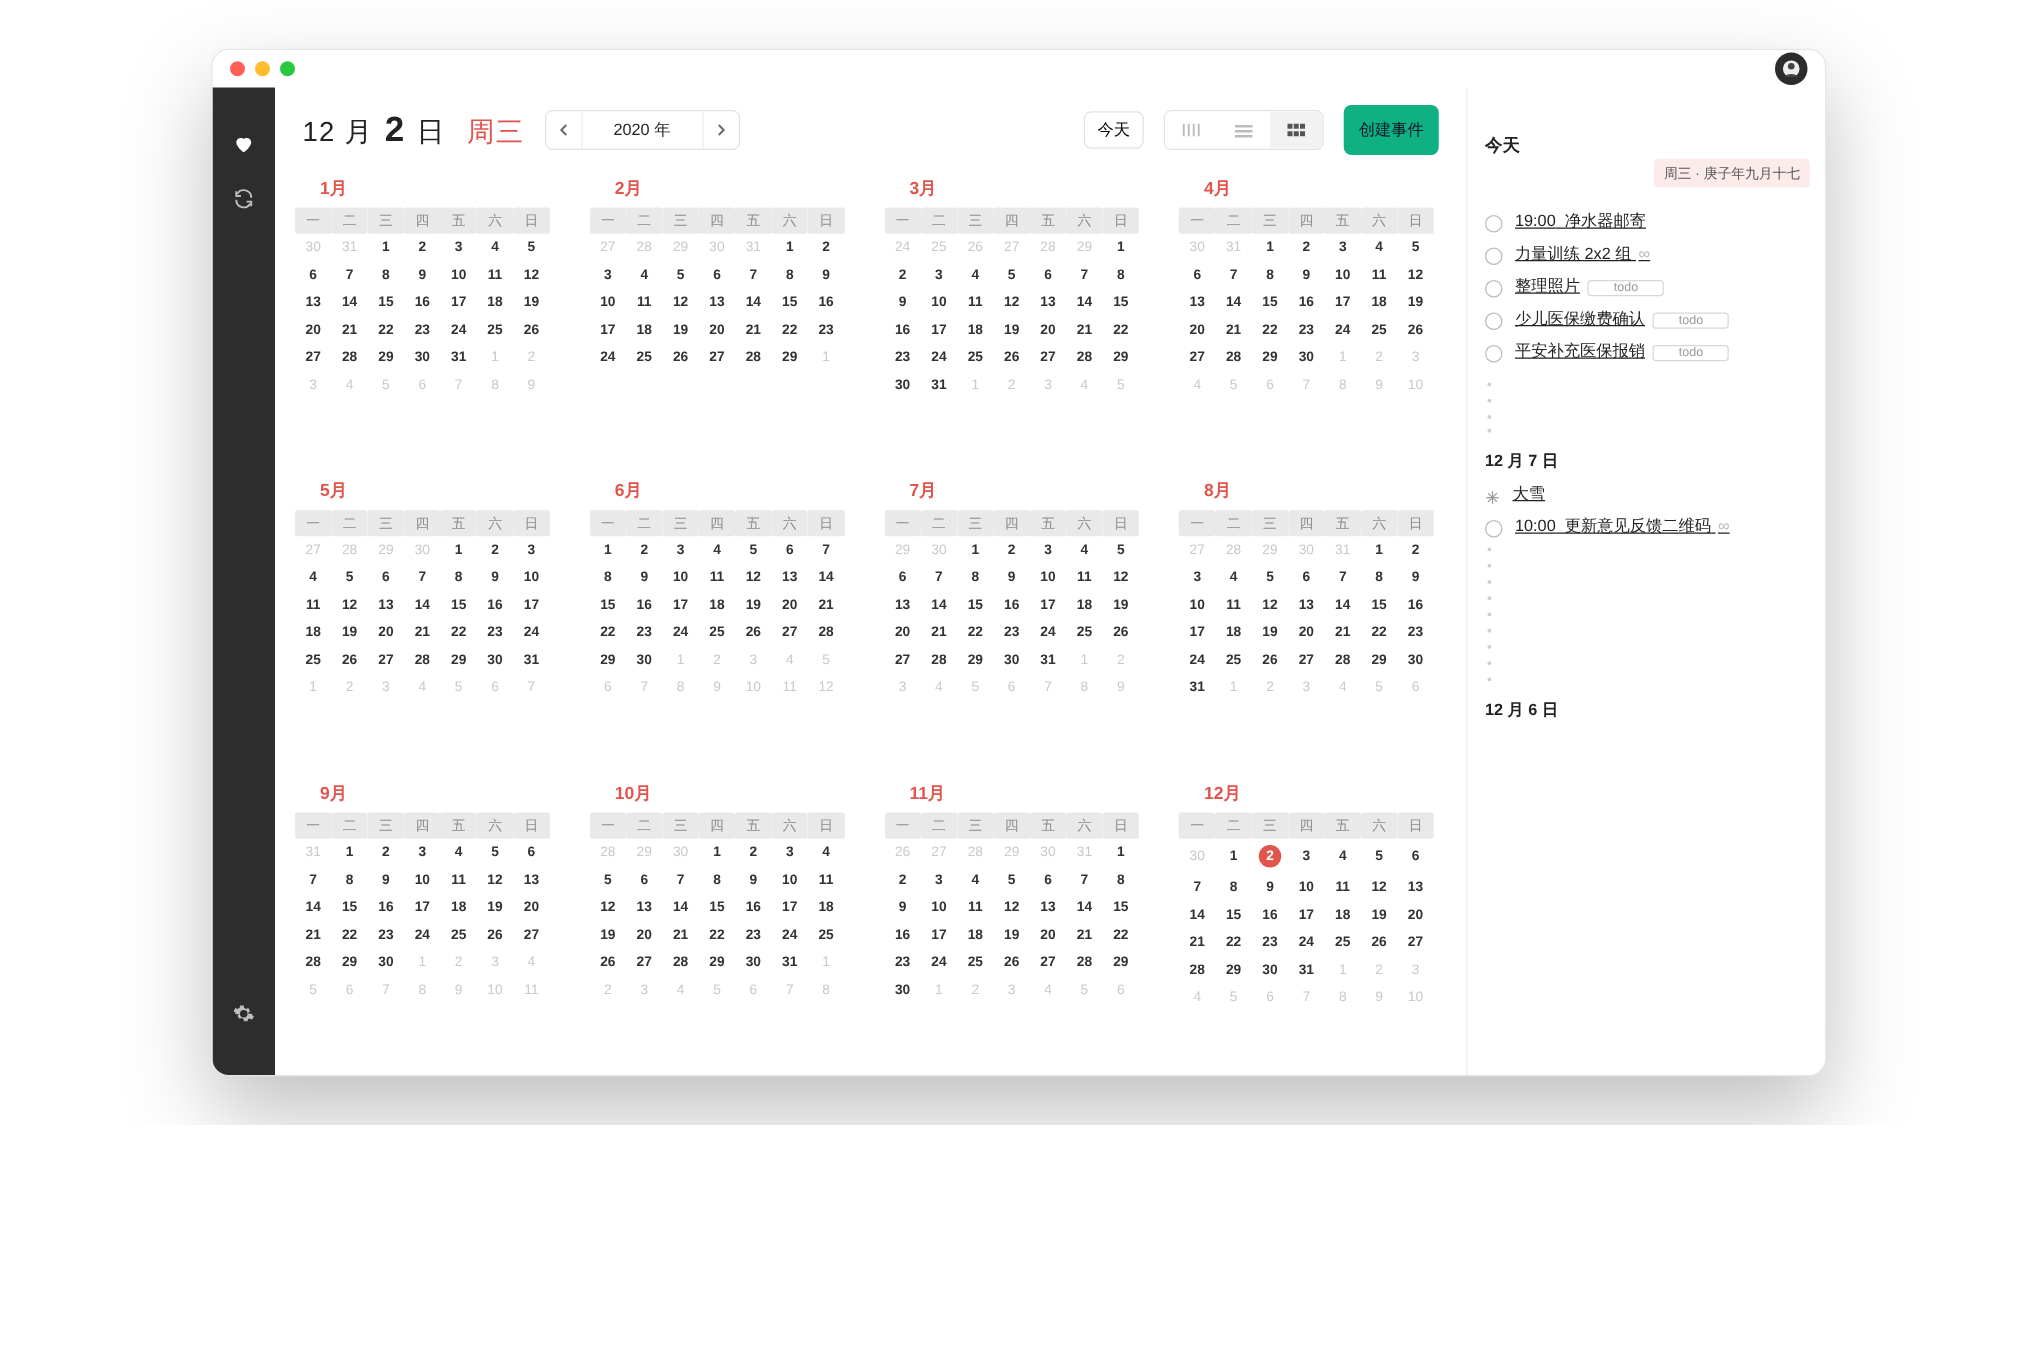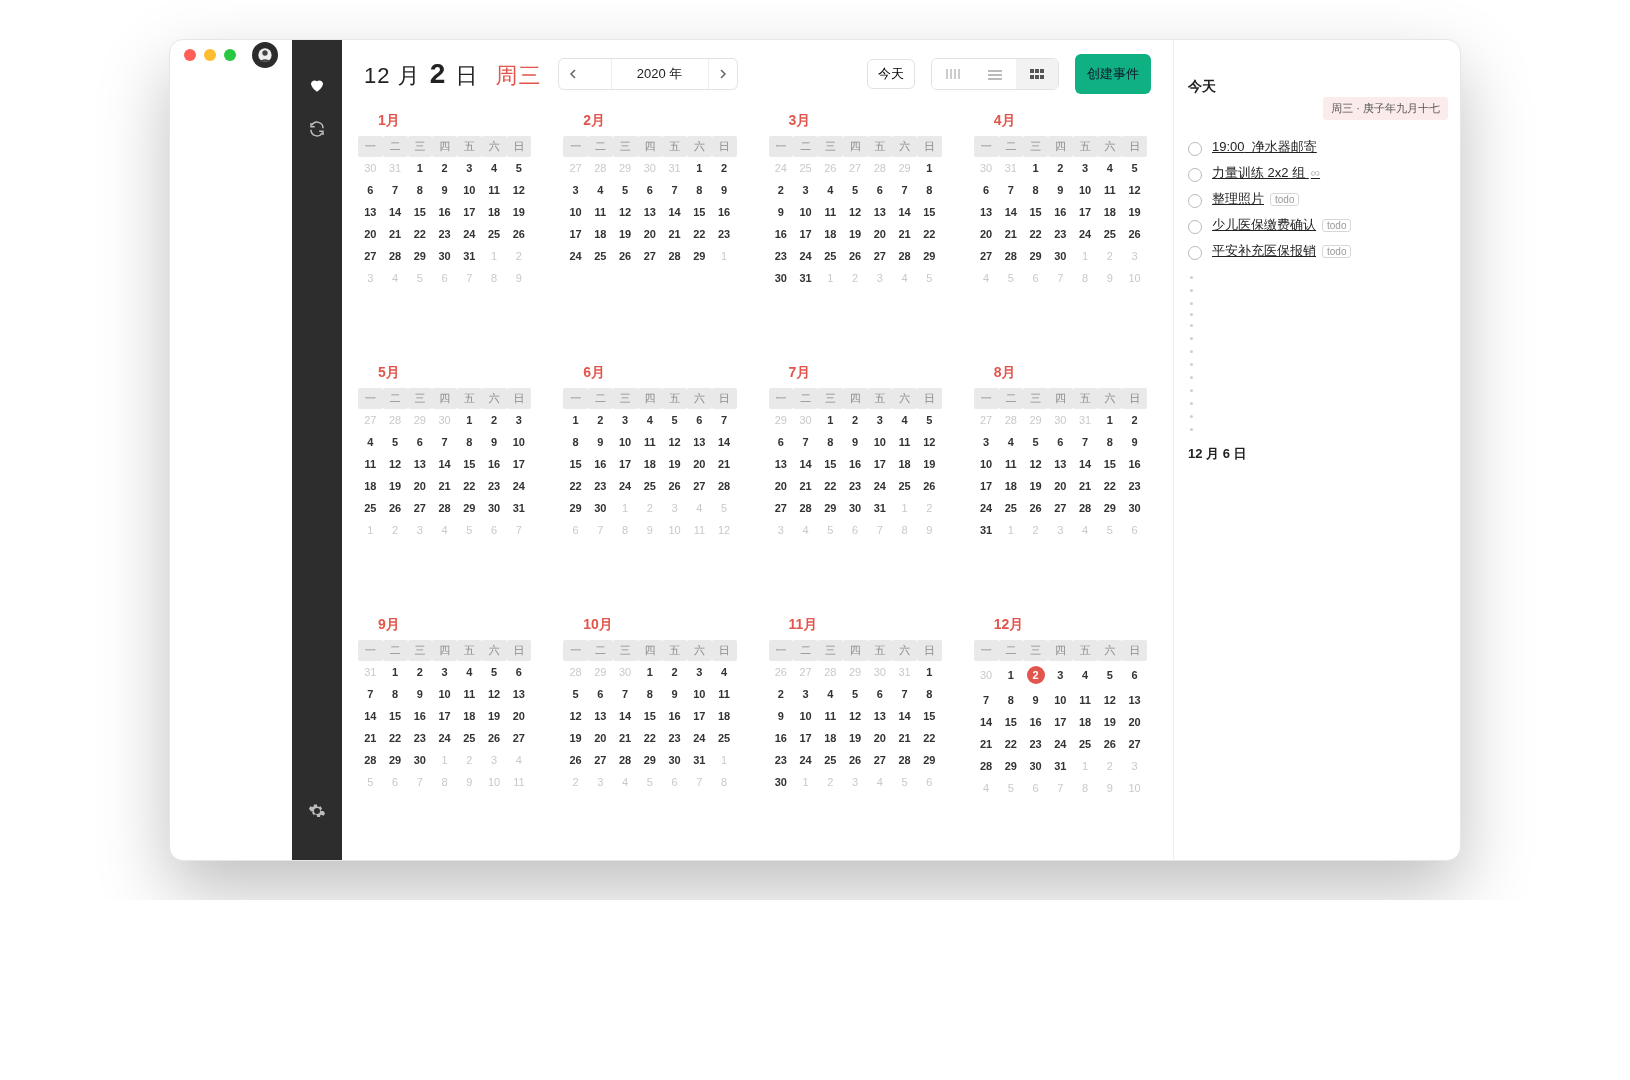--- a/index.html
+++ b/index.html
@@ -18,21 +18,21 @@
     --win:#f7f7f7;
   }
   html,body{margin:0;padding:0;font-family:-apple-system,Helvetica Neue,Arial,"PingFang SC",sans-serif;color:var(--ink);}
   body{background:#fff;display:flex;align-items:center;justify-content:center;min-height:900px;}
 
   .frame{
     width:1290px;height:820px;
     background:var(--white);
     border:1px solid #e6e6e6;border-radius:14px;
     box-shadow:0 30px 70px rgba(0,0,0,.25);
-    overflow:hidden;display:flex;
+    overflow:hidden;display:flex;flex-direction:column;
   }
   .titlebar{height:30px;display:flex;align-items:center;padding:0 14px;gap:8px;}
   .tl-dot{width:12px;height:12px;border-radius:50%;}
   .tl-dot.red{background:#ff5f57;} .tl-dot.yellow{background:#febc2e;} .tl-dot.green{background:#28c840;}
   .titlebar .spacer{flex:1;}
   .avatar{width:26px;height:26px;border-radius:50%;background:#2c2c2c;display:flex;align-items:center;justify-content:center;}
   .avatar svg{width:16px;height:16px;}
 
   .row{flex:1;display:flex;min-height:0;}
   .rail{width:50px;background:var(--dark);display:flex;flex-direction:column;align-items:center;padding-top:36px;gap:26px;}
@@ -44,21 +44,21 @@
   .content{flex:1;display:flex;flex-direction:column;min-width:0;}
   .side{width:260px;border-left:1px solid var(--line);display:flex;flex-direction:column;padding:14px 12px 10px 14px;overflow:hidden;}
 
   .toolbar{display:flex;align-items:center;gap:16px;padding:14px 22px 10px 22px;}
   .date-big{font-size:22px;letter-spacing:1px;}
   .date-big .d{font-size:28px;font-weight:700;margin:0 2px;}
   .date-big .dow{color:var(--red2);margin-left:10px;}
 
   .year-picker{display:flex;align-items:center;border:1px solid #e2e2e2;border-radius:6px;height:30px;}
   .yp-btn{width:28px;height:100%;display:flex;align-items:center;justify-content:center;color:#666;border:none;background:transparent;cursor:pointer;}
-  .yp-label{width:96px;text-align:center;font-size:13px;border-left:1px solid #eee;border-right:1px solid #eee;height:100%;display:flex;align-items:center;justify-content:center;margin-left:24px;}
+  .yp-label{width:96px;text-align:center;font-size:13px;border-left:1px solid #eee;border-right:1px solid #eee;height:100%;display:flex;align-items:center;justify-content:center;}
   .toolbar .fill{flex:1;}
 
   .btn-today{border:1px solid #e2e2e2;background:#fff;border-radius:6px;height:30px;padding:0 10px;font-size:13px;cursor:pointer;}
   .view-seg{display:flex;border:1px solid #e2e2e2;border-radius:6px;overflow:hidden;height:30px;}
   .view-seg button{border:none;background:#fff;width:42px;display:flex;align-items:center;justify-content:center;cursor:pointer;color:#999;}
   .view-seg button.active{background:#f2f2f2;color:#333;}
   .btn-create{background:var(--teal);color:#0f172a;border:none;border-radius:6px;height:40px;padding:0 12px;font-size:13px;cursor:pointer;}
 
   .year-grid{flex:1;overflow:hidden;display:grid;grid-template-columns:repeat(4,1fr);grid-template-rows:repeat(3,1fr);gap:18px 32px;padding:4px 26px 14px 16px;}
   .month{display:flex;flex-direction:column;}
@@ -70,21 +70,21 @@
   .mini tbody td span.today-dot{display:inline-flex;width:18px;height:18px;border-radius:50%;background:var(--red2);color:#fff;align-items:center;justify-content:center;font-weight:700;}
 
   
   .side-head{display:flex;align-items:center;justify-content:space-between;margin-bottom:10px;}
   .side-head h3{margin:0;font-size:14px;}
   .lunar-chip{background:var(--pink);color:#555;font-size:11px;padding:4px 8px;border-radius:4px;margin-top:43px;}
   .evt{display:flex;align-items:flex-end;gap:10px;font-size:13px;margin:8px 0;text-decoration:underline;}
   .circle{width:12px;height:12px;border-radius:50%;border:1.5px solid #bababa;flex:none;}
   .cardico{width:14px;height:10px;border:1.5px solid #9a9a9a;border-radius:2px;flex:none;}
   .infi{color:#b9b9b9;margin-left:2px;}
-  .todo-chip{display:inline-block;font-size:10px;border:1px solid #d7d7d7;border-radius:3px;padding:0 4px;color:#999;margin-left:6px;}
+  .todo-chip{display:inline-block;font-size:10px;border:1px solid #d7d7d7;border-radius:3px;padding:0 20px;color:#999;margin-left:6px;}
   .dots{display:flex;flex-direction:column;gap:10px;margin:8px 0 2px 2px;}
   .dots span{width:3px;height:3px;background:#cfcfcf;border-radius:50%;}
   .sect{margin-top:14px;}
   .sect h4{margin:0 0 8px 0;font-size:13px;font-weight:700;}
   .snow{width:12px;height:12px;flex:none;}
 </style>
 </head>
 <body>
 
 <div class="frame">
@@ -1083,20 +1083,36 @@
           </div>
         <div id="sections">
             <div class="dots">
               <span></span>
               <span></span>
               <span></span>
             </div>
             <div class="dots">
               <span></span>
             </div>
+            <div class="sect">
+              <h4>12 月 7 日</h4>
+              <div class="evt">
+                <svg class="snow" viewBox="0 0 24 24" fill="none" stroke="#9a9a9a" stroke-width="2">
+                  <line x1="12" y1="2" x2="12" y2="22"></line>
+                  <line x1="2" y1="12" x2="22" y2="12"></line>
+                  <line x1="5" y1="5" x2="19" y2="19"></line>
+                  <line x1="19" y1="5" x2="5" y2="19"></line>
+                </svg>
+                <span>大雪</span>
+              </div>
+              <div class="evt">
+                <span class="circle"></span>
+                <span><span>10:00</span>&nbsp;&nbsp;更新意见反馈二维码 <span class="infi">∞</span></span>
+              </div>
+            </div>
             <div class="dots">
               <span></span>
               <span></span>
               <span></span>
               <span></span>
               <span></span>
               <span></span>
               <span></span>
               <span></span>
               <span></span>

